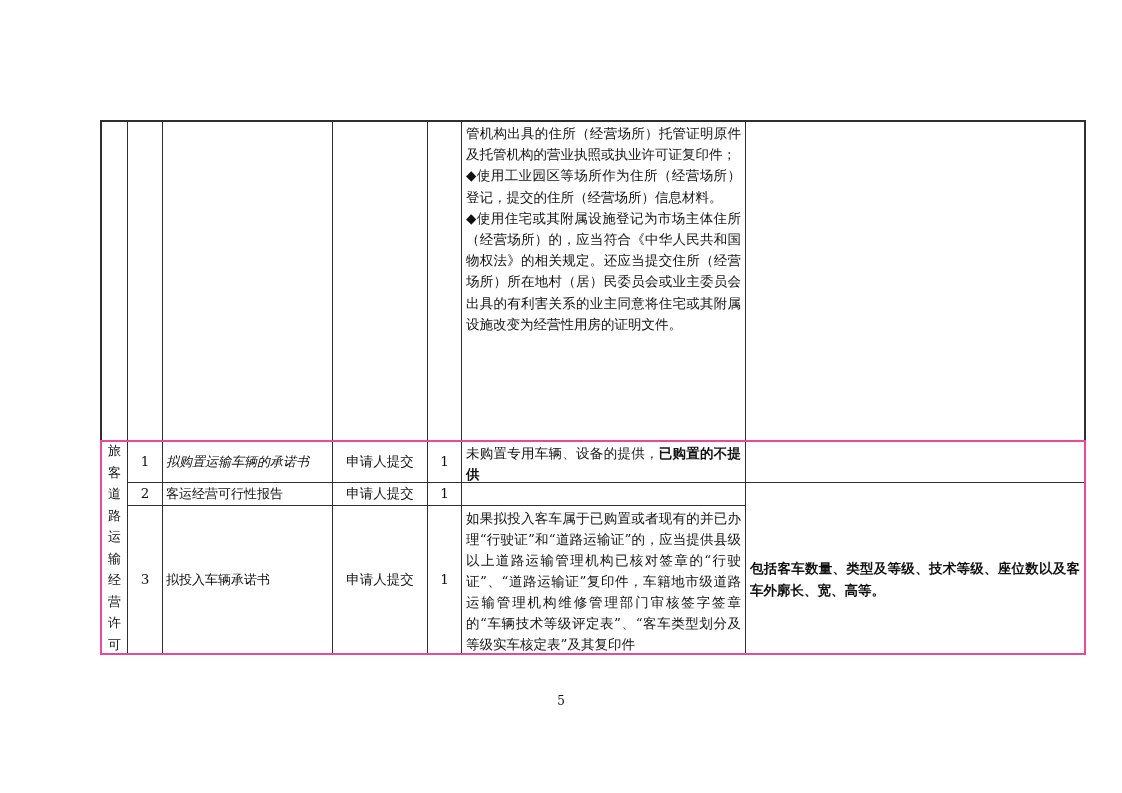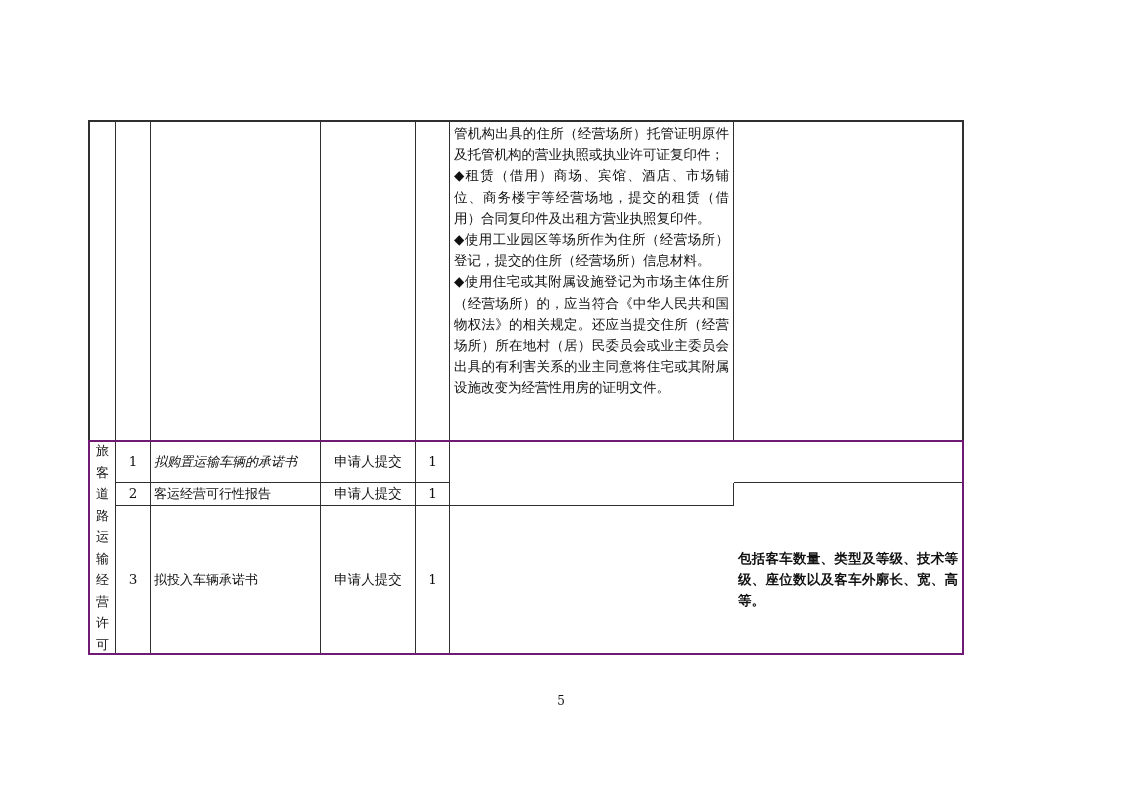--- a/index.html
+++ b/index.html
@@ -1,30 +1,30 @@
 <!DOCTYPE html>
 <html><head>
 <meta charset="utf-8">
 <style>
   html,body{margin:0;padding:0;}
   body{
     width:1122px;height:793px;position:relative;background:#ffffff;
     font-family:"DejaVu Serif","Liberation Serif",serif;
     color:#111;
   }
-  .tbl{position:absolute;left:88px;width:876px;display:grid;box-sizing:border-box;
+  .tbl{position:absolute;left:100px;width:986px;display:grid;box-sizing:border-box;
        grid-template-columns:26px 35px 170px 95px 34px 284px auto;}
   .tbl-top{
     top:120px;height:320px;
     border:2px solid #2f2f2f;border-bottom:none;
     grid-template-rows:auto;
   }
   .tbl-items{
     top:440px;height:215px;
-    border:2px solid #701a75;
+    border:2px solid #ec4899;
     grid-template-rows:41px 23px auto;
   }
   .c{box-sizing:border-box;border-right:1px solid #2f2f2f;border-bottom:1px solid #2f2f2f;
      font-size:13.5px;line-height:21.2px;overflow:hidden;}
   .tbl-top .c{border-bottom:none;}
   .last-col{border-right:none;}
   .last-row{border-bottom:none;}
   .center{display:flex;align-items:center;justify-content:center;text-align:center;}
   .vcenter-left{display:flex;align-items:center;justify-content:flex-start;}
   .name-cell{padding-left:3px;font-size:13px;}
@@ -44,46 +44,47 @@
 <body>
 
 <div class="tbl tbl-top">
   <div class="c"></div>
   <div class="c"></div>
   <div class="c"></div>
   <div class="c"></div>
   <div class="c"></div>
   <div class="c notes">
     <p>管机构出具的住所（经营场所）托管证明原件及托管机构的营业执照或执业许可证复印件；</p>
-    <p>◆租赁（借用）商场、宾馆、酒店、市场铺位、商务楼宇等经营场地，提交的租赁（借用）合同复印件及出租方营业执照复印件。</p>
     <p>◆使用工业园区等场所作为住所（经营场所）登记，提交的住所（经营场所）信息材料。</p>
     <p>◆使用住宅或其附属设施登记为市场主体住所（经营场所）的，应当符合《中华人民共和国物权法》的相关规定。还应当提交住所（经营场所）所在地村（居）民委员会或业主委员会出具的有利害关系的业主同意将住宅或其附属设施改变为经营性用房的证明文件。</p>
   </div>
   <div class="c last-col"></div>
 </div>
 
 <div class="tbl tbl-items">
   <div class="c cat-cell">
     <div class="vtext">旅客道路运输经营许可</div>
   </div>
 
   <div class="c center" style="grid-column:2;grid-row:1;">1</div>
   <div class="c vcenter-left name-cell" style="grid-column:3;grid-row:1;font-style:italic;">拟购置运输车辆的承诺书</div>
   <div class="c center" style="grid-column:4;grid-row:1;">申请人提交</div>
   <div class="c center" style="grid-column:5;grid-row:1;">1</div>
+  <div class="c notes note-r1" style="grid-column:6;grid-row:1;"><span>未购置专用车辆、设备的提供，</span><span class="bold-sans">已购置的不提供</span></div>
   <div class="c last-col" style="grid-column:7;grid-row:1;"></div>
 
   <div class="c center" style="grid-column:2;grid-row:2;">2</div>
   <div class="c vcenter-left name-cell" style="grid-column:3;grid-row:2;text-align:right;">客运经营可行性报告</div>
   <div class="c center" style="grid-column:4;grid-row:2;">申请人提交</div>
   <div class="c center" style="grid-column:5;grid-row:2;">1</div>
   <div class="c" style="grid-column:6;grid-row:2;"></div>
 
   <div class="c center last-row" style="grid-column:2;grid-row:3;">3</div>
   <div class="c vcenter-left name-cell last-row" style="grid-column:3;grid-row:3;">拟投入车辆承诺书</div>
   <div class="c center last-row" style="grid-column:4;grid-row:3;">申请人提交</div>
   <div class="c center last-row" style="grid-column:5;grid-row:3;">1</div>
+  <div class="c notes note-r3 last-row" style="grid-column:6;grid-row:3;">如果拟投入客车属于已购置或者现有的并已办理“行驶证”和“道路运输证”的，应当提供县级以上道路运输管理机构已核对签章的“行驶证”、“道路运输证”复印件，车籍地市级道路运输管理机构维修管理部门审核签字签章的“车辆技术等级评定表”、“客车类型划分及等级实车核定表”及其复印件</div>
   <div class="c last-col last-row req-cell" style="grid-column:7;grid-row:3;">
       <div class="t">包括客车数量、类型及等级、技术等级、座位数以及客车外廓长、宽、高等。</div>
     </div>
 </div>
 
 <div class="pageno">5</div>
 
 </body></html>

